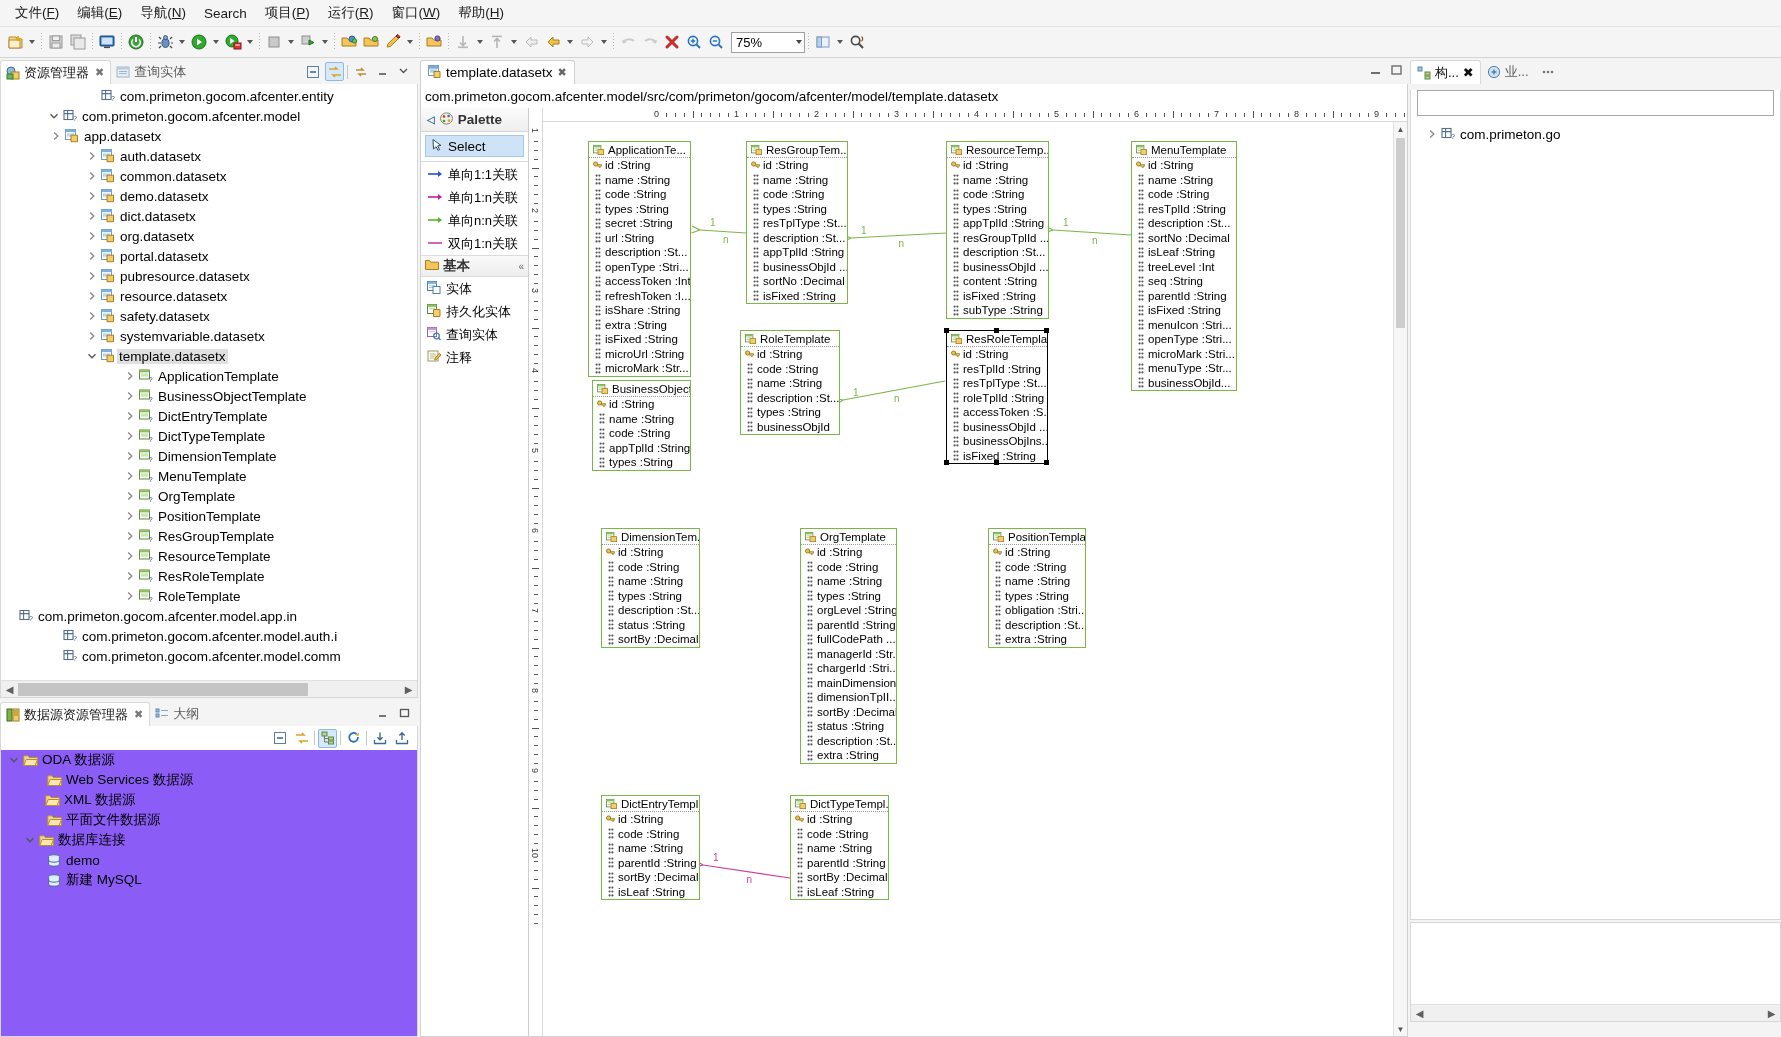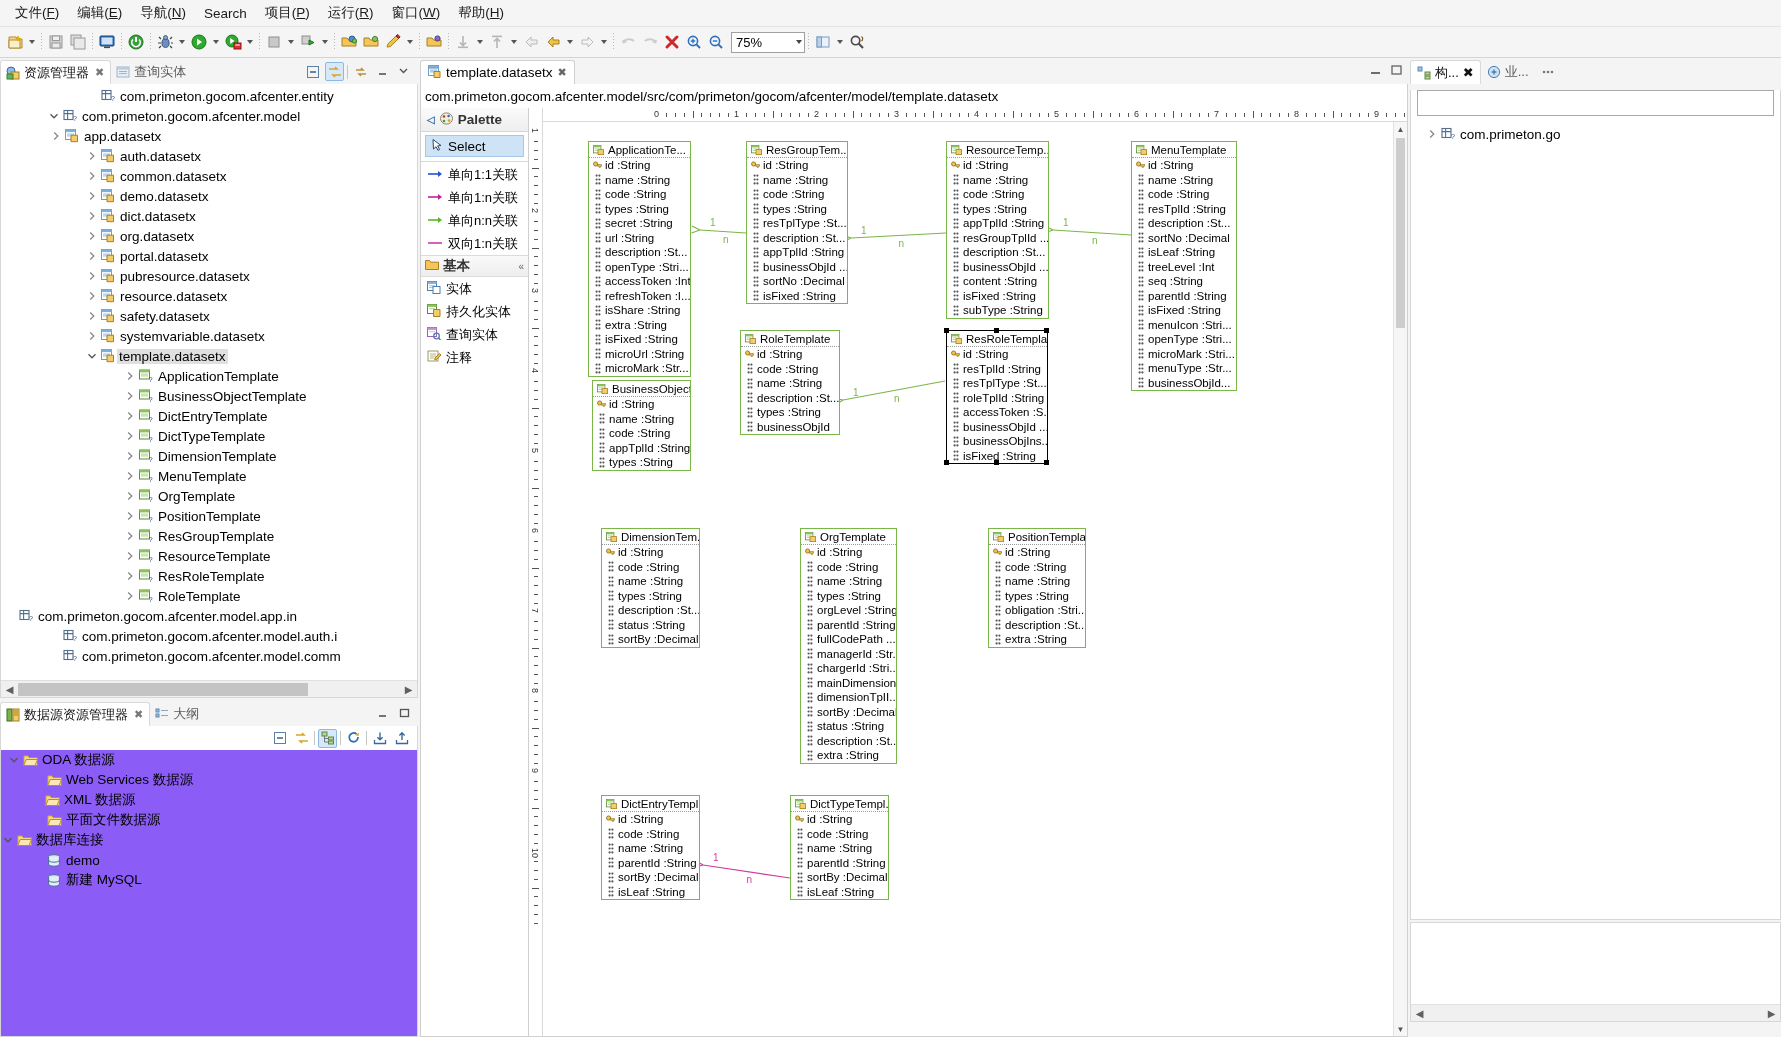--- a/index.html
+++ b/index.html
@@ -1008,21 +1008,21 @@
           <div class="trow" style="padding-left: 30px;">
             <span class="tw"></span>
             <span class="ticon">
               <svg width="15" height="13" viewBox="0 0 15 13">
                 <path d="M0.8 11.5V1.8h4.2l1.3 1.7h8.2v8z" fill="#f7d68a" stroke="#b98f2c"></path>
                 <path d="M0.8 11.5l2.4-6h11.3l-2.4 6z" fill="#fbe7b4" stroke="#b98f2c"></path>
               </svg>
             </span>
             <span class="lbl">平面文件数据源</span>
           </div>
-          <div class="trow" style="padding-left: 0;">
+          <div class="trow" style="padding-left: 22px;">
             <span class="tw">
               <svg width="10" height="10" viewBox="0 0 10 10">
                 <path d="M1.5 3.2L5 6.8l3.5-3.6" stroke="#555" stroke-width="1.3" fill="none"></path>
               </svg>
             </span>
             <span class="ticon">
               <svg width="15" height="13" viewBox="0 0 15 13">
                 <path d="M0.8 11.5V1.8h4.2l1.3 1.7h8.2v8z" fill="#f7d68a" stroke="#b98f2c"></path>
                 <path d="M0.8 11.5l2.4-6h11.3l-2.4 6z" fill="#fbe7b4" stroke="#b98f2c"></path>
               </svg>

